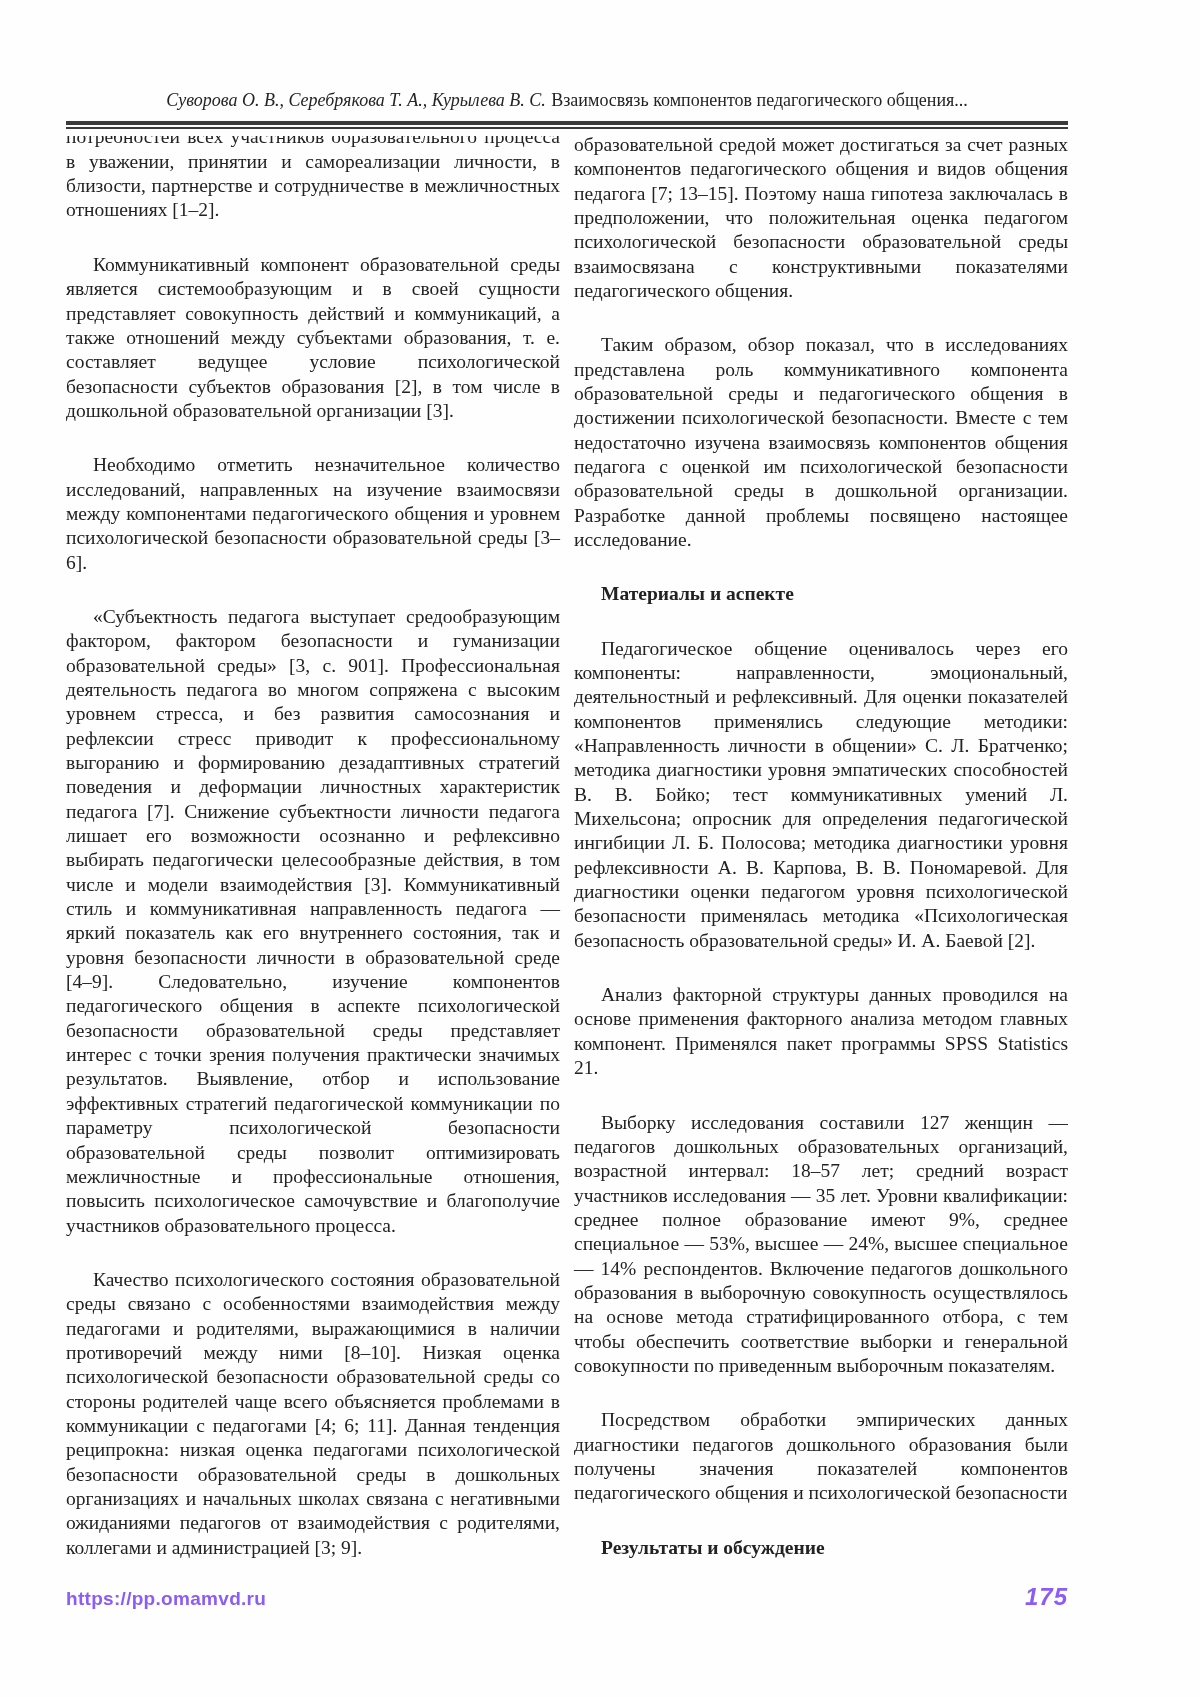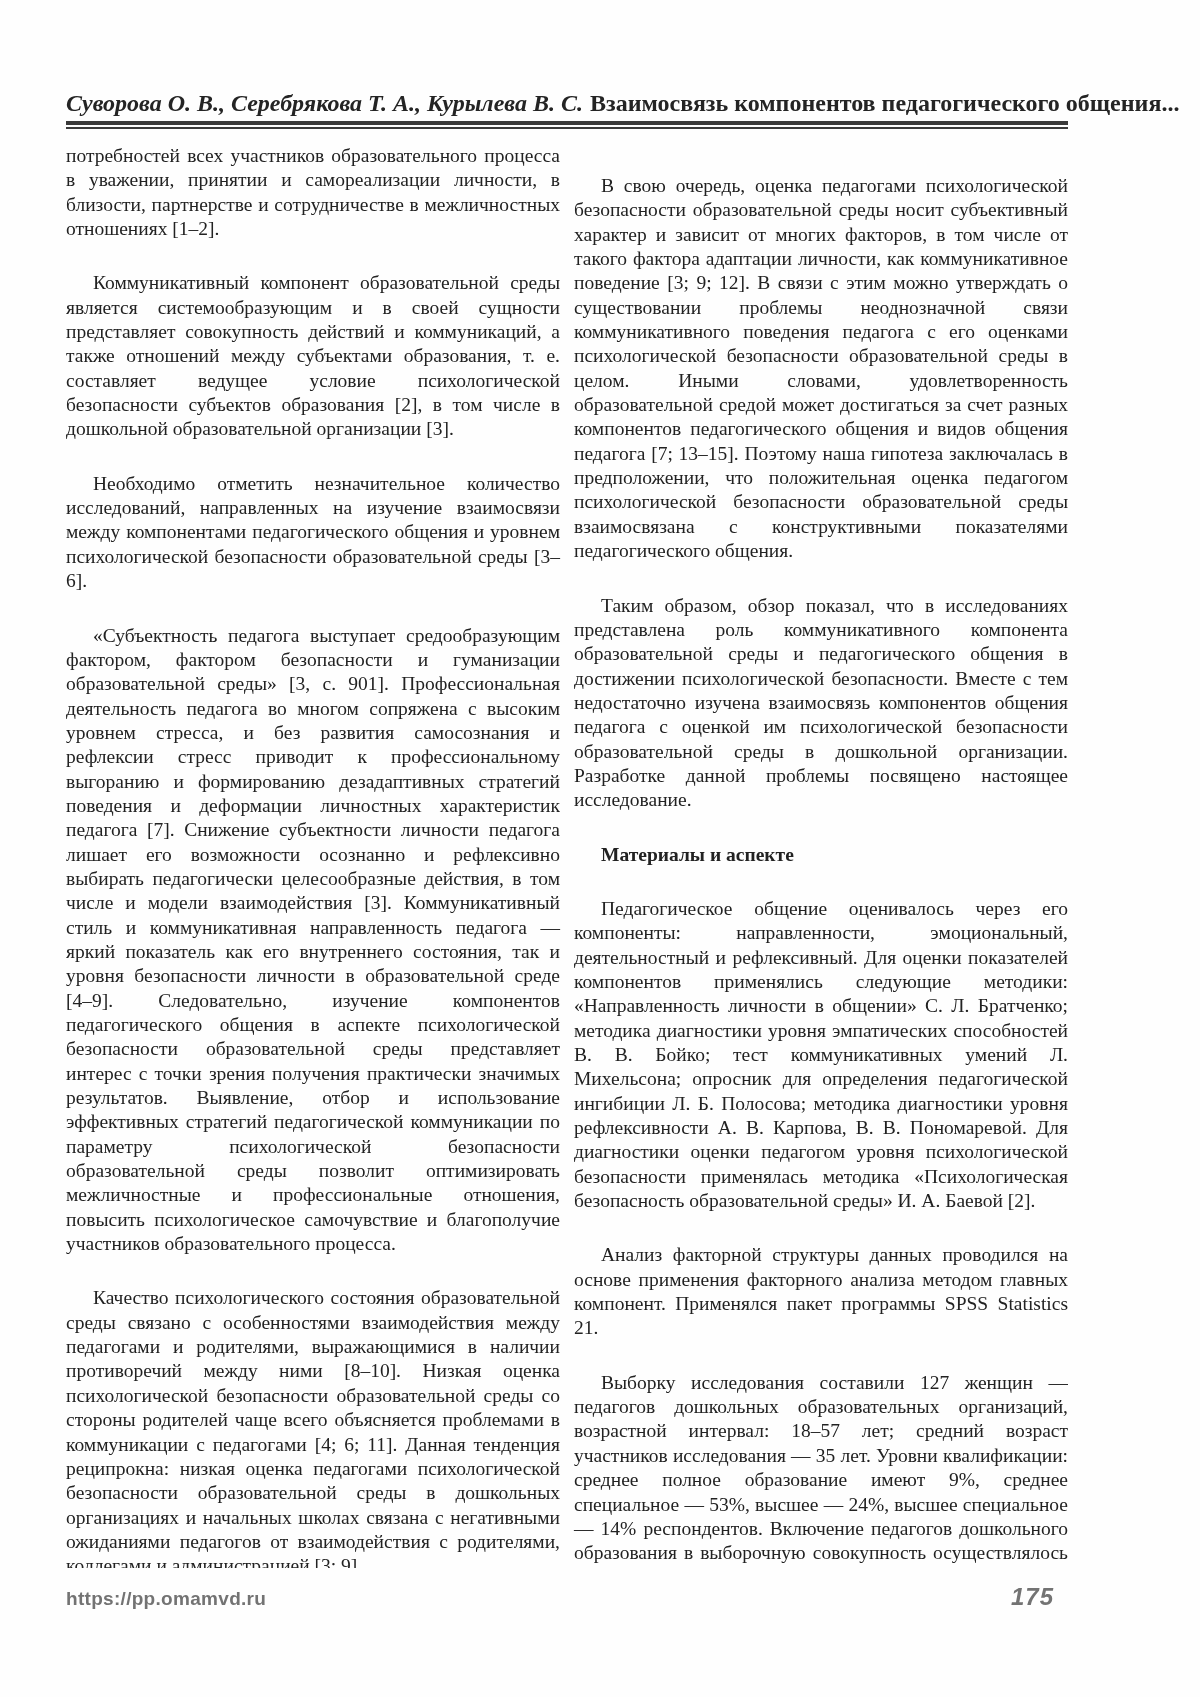--- a/index.html
+++ b/index.html
@@ -15,47 +15,48 @@
     color: #1e1e1e;
     font-family: "Liberation Serif", "DejaVu Serif", serif;
     overflow: hidden;
   }
   .running-head {
     position: absolute;
     top: 90px;
     left: 66px;
     width: 1002px;
     text-align: center;
-    font-size: 24px;
-    font-weight: bold;
+    font-size: 18px;
+    font-weight: normal;
     color: #242424;
     white-space: nowrap;
   }
   .running-head .authors {
     font-style: italic;
     margin-right: 0.30em;
   }
   .header-rule {
     position: absolute;
     top: 121px;
     left: 66px;
     width: 1002px;
     height: 2px;
     border-top: 4px solid #3a3a3a;
     border-bottom: 2px solid #3a3a3a;
   }
   .columns {
     position: absolute;
-    top: 144px;
+    top: 136px;
     left: 66px;
     width: 1002px;
     height: 1424px;
     display: flex;
     gap: 14px;
     overflow: hidden;
+    align-items: flex-end;
   }
   .col {
     width: 494px;
     text-align: justify;
     font-size: 19.5px;
     line-height: 24.35px;
     hyphens: auto;
     -webkit-hyphens: auto;
     color: #222222;
   }
@@ -72,40 +73,40 @@
     text-indent: 27px;
     text-align: left;
   }
   .footer {
     position: absolute;
     top: 1582px;
     left: 66px;
     width: 1002px;
     height: 42px;
     font-family: "Liberation Sans", "DejaVu Sans", sans-serif;
-    color: #737373;
+    color: #8b5cf6;
   }
   .footer-url {
     position: absolute;
     left: 0;
     top: 6px;
     font-size: 19px;
     font-weight: bold;
     letter-spacing: 0.3px;
   }
   .footer-journal {
     position: absolute;
     left: 254px;
     top: 7px;
     font-size: 18.5px;
     letter-spacing: -0.2px;
   }
   .footer-page {
     position: absolute;
-    right: 14px;
+    right: 0;
     top: 1px;
     font-size: 24px;
     font-weight: bold;
     font-style: italic;
     letter-spacing: 1px;
   }
 </style>
 </head>
 <body>
 

